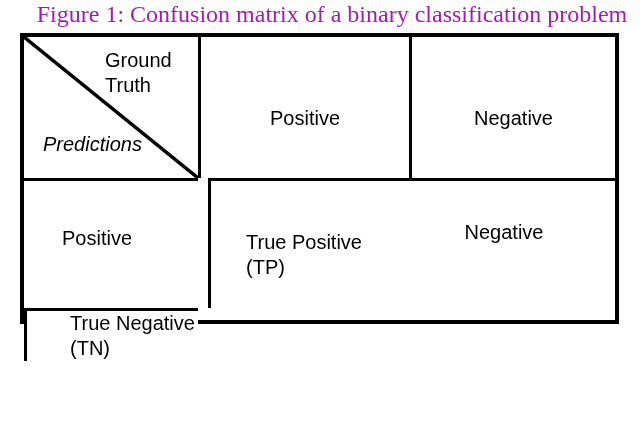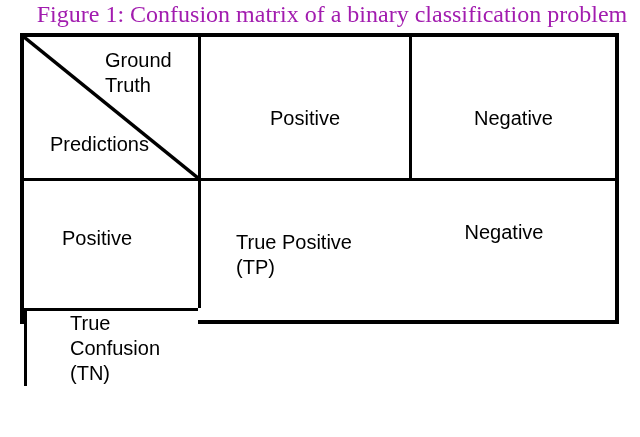--- a/index.html
+++ b/index.html
@@ -63,22 +63,23 @@
     position: absolute;
     top: 11px;
     left: 81px;
     width: 80px;
     text-align: left;
     line-height: 25px;
   }
   .corner-bottom-label {
     position: absolute;
     bottom: 21px;
-    left: 26px;
+    left: 19px;
     white-space: nowrap;
+    font-style: italic;
   }
 
   
   .col-header {
     display: flex;
     align-items: center;
     justify-content: center;
     padding-top: 22px;
   }
   
@@ -92,21 +93,21 @@
 
   
   .data-cell {
     display: flex;
     flex-direction: column;
     justify-content: center;
     align-items: flex-start;
   }
   .data-cell.c2 { padding-left: 35px; }
   .data-cell.c3 { padding-left: 43px; }
-  .data-cell.r2 { padding-top: 20px; }
+  .data-cell.r2 { padding-top: 20px; margin-left: 10px; }
   .data-cell span { display: block; }
 </style>
 </head>
 <body>
 
 <div class="caption">Figure 1: Confusion matrix of a binary classification problem</div>
 
 <div class="matrix">
 
   <div class="cell corner">
@@ -126,17 +127,17 @@
   <div class="cell bl bt data-cell c2 r2">
     <span>True Positive</span>
     <span>(TP)</span>
   </div>
 
 
   <div class="cell bt row-header r3">Negative</div>
 
 
   <div class="cell bl bt data-cell c3">
-    <span>True Confusion</span>
+    <span>True Negative</span>
     <span>(TN)</span>
   </div>
 
 </div>
 
 </body></html>

